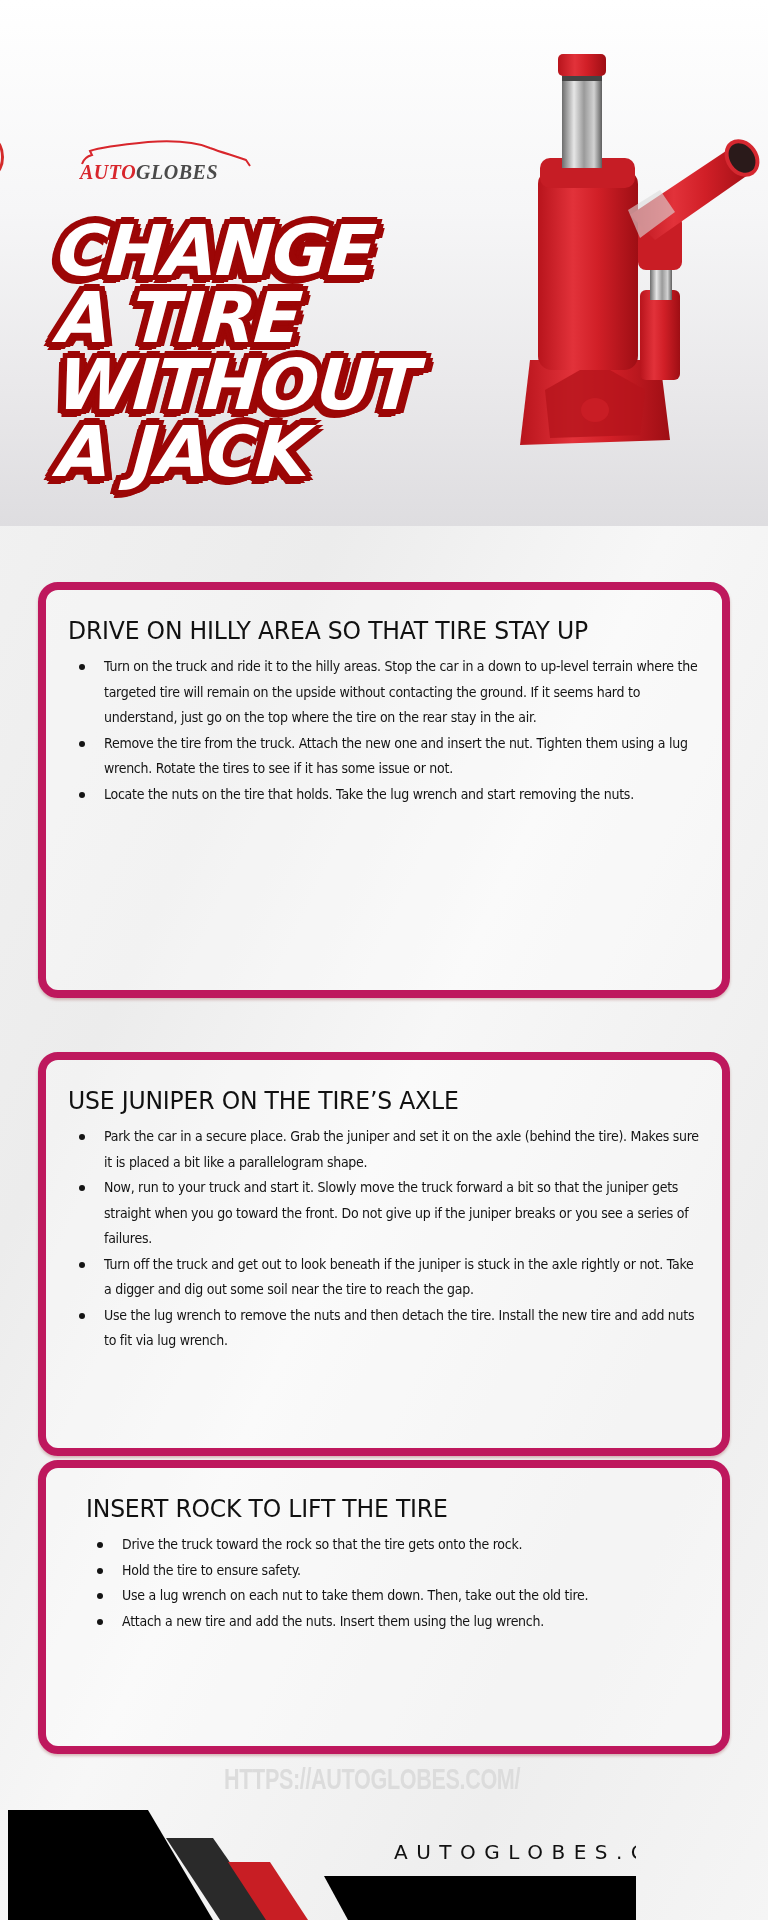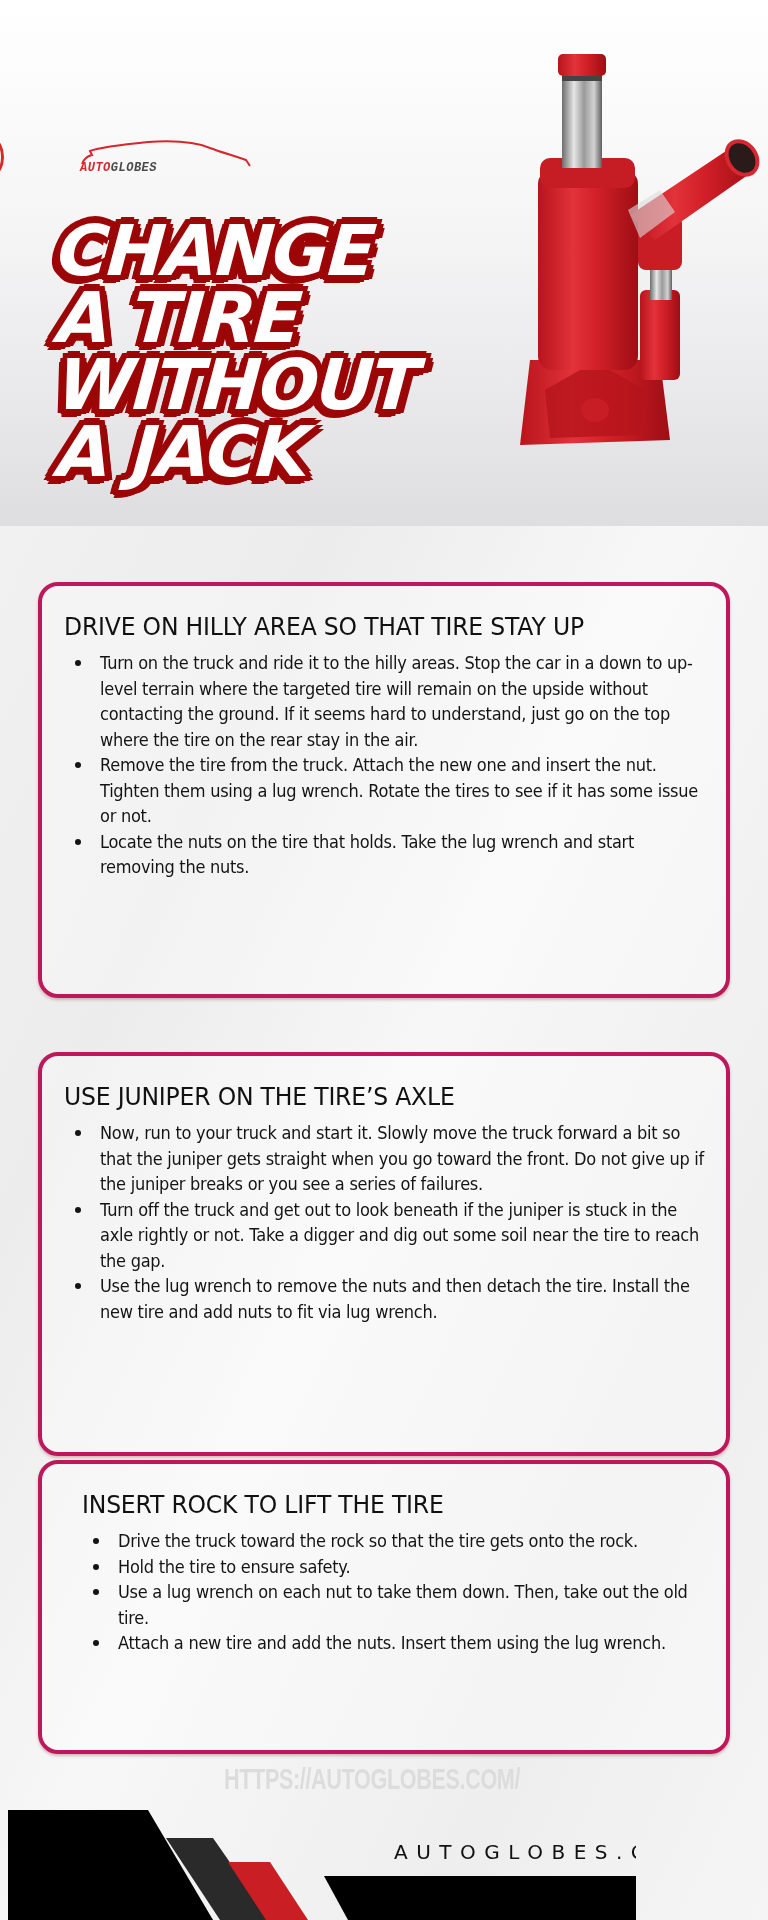--- a/index.html
+++ b/index.html
@@ -16,22 +16,22 @@
       overflow: hidden;
     }
     .hero-edge-mark {
       position: absolute; left: -14px; top: 140px; width: 18px; height: 34px;
       border: 3px solid #d42a2a; border-radius: 50%;
     }
     .logo { position: absolute; left: 78px; top: 138px; width: 180px; height: 50px; }
     .logo svg { position: absolute; left: 0; top: 0; }
     .logo-text {
       position: absolute; left: 2px; top: 24px;
-      font-family: Liberation Mono, monospace; font-weight: 900; font-style: italic;
-      font-size: 12px; letter-spacing: 0.5px; line-height: 1;
+      font-family: Liberation Serif, serif; font-weight: 900; font-style: italic;
+      font-size: 20px; letter-spacing: 0.5px; line-height: 1;
     }
     .logo-auto { color: #d8262c; }
     .logo-globes { color: #4a4a4a; }
 
     .title-block { position: absolute; left: 58px; top: 218px; width: 470px; }
     .title-line {
       font-family: "DejaVu Sans", sans-serif; font-weight: 900; font-style: italic;
       font-size: 70px; line-height: 67px; color: #ffffff; letter-spacing: -2px;
       -webkit-text-stroke: 0;
       text-shadow:
@@ -39,35 +39,35 @@
         -7px 0 0 #9c0606, 7px 0 0 #9c0606, 0 -7px 0 #9c0606, 0 7px 0 #9c0606,
         -4px 8px 0 #9c0606, 8px 4px 0 #9c0606, -8px 4px 0 #9c0606;
       white-space: nowrap;
       transform: skewX(-4deg);
     }
 
     .jack { position: absolute; left: 510px; top: 40px; width: 250px; height: 420px; }
 
     .card {
       position: absolute; left: 38px; width: 692px;
-      border: 4px solid #be185d; border-radius: 20px;
+      border: 8px solid #be185d; border-radius: 20px;
       background: rgba(255,255,255,0.35);
       box-shadow: 0 2px 3px rgba(120,0,0,0.25);
       padding: 26px 20px 20px 22px;
     }
     .card h2 {
       font-family: "DejaVu Sans", sans-serif; font-weight: 400;
       font-size: 25px; line-height: 30px; color: #111; letter-spacing: -0.2px;
       margin-bottom: 8px;
       transform: scaleX(0.94); transform-origin: left center;
     }
     .card ul { list-style: none; padding-left: 36px; }
     .card li {
       position: relative;
-      font-family: "DejaVu Sans", sans-serif; font-size: 18px; line-height: 25.5px;
+      font-family: "DejaVu Sans", sans-serif; font-size: 14px; line-height: 25.5px;
       color: #141414; letter-spacing: -0.3px;
     }
     .card li::before {
       content: ""; position: absolute; left: -25px; top: 10px;
       width: 6px; height: 6px; border-radius: 50%; background: #141414;
     }
     .card li .txt { display: inline-block; transform: scaleX(0.9); transform-origin: left center; width: 111%; }
 
     .url-text {
       position: absolute; left: 224px; top: 1762px; width: 320px;
@@ -150,20 +150,21 @@
   <ul>
     <li><span class="txt">Turn on the truck and ride it to the hilly areas. Stop the car in a down to up-level terrain where the targeted tire will remain on the upside without contacting the ground. If it seems hard to understand, just go on the top where the tire on the rear stay in the air.</span></li>
     <li><span class="txt">Remove the tire from the truck. Attach the new one and insert the nut. Tighten them using a lug wrench. Rotate the tires to see if it has some issue or not.</span></li>
     <li><span class="txt">Locate the nuts on the tire that holds. Take the lug wrench and start removing the nuts.</span></li>
   </ul>
 </div>
 
 <div class="card" style="top:1052px; height:404px;">
   <h2>USE JUNIPER ON THE TIRE’S AXLE</h2>
   <ul>
+    <li><span class="txt">Park the car in a secure place. Grab the juniper and set it on the axle (behind the tire). Makes sure it is placed a bit like a parallelogram shape.</span></li>
     <li><span class="txt">Now, run to your truck and start it. Slowly move the truck forward a bit so that the juniper gets straight when you go toward the front. Do not give up if the juniper breaks or you see a series of failures.</span></li>
     <li><span class="txt">Turn off the truck and get out to look beneath if the juniper is stuck in the axle rightly or not. Take a digger and dig out some soil near the tire to reach the gap.</span></li>
     <li><span class="txt">Use the lug wrench to remove the nuts and then detach the tire. Install the new tire and add nuts to fit via lug wrench.</span></li>
   </ul>
 </div>
 
 <div class="card" style="top:1460px; height:294px;padding-left:40px;">
   <h2>INSERT ROCK TO LIFT THE TIRE</h2>
   <ul>
     <li><span class="txt">Drive the truck toward the rock so that the tire gets onto the rock.</span></li>

